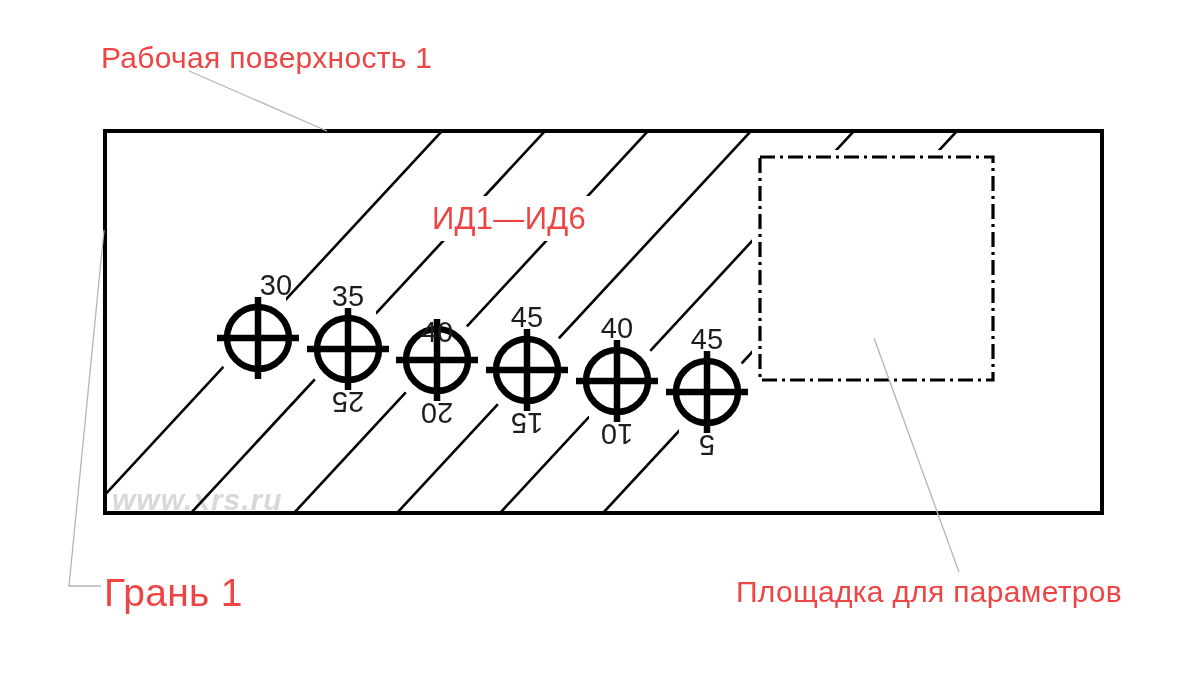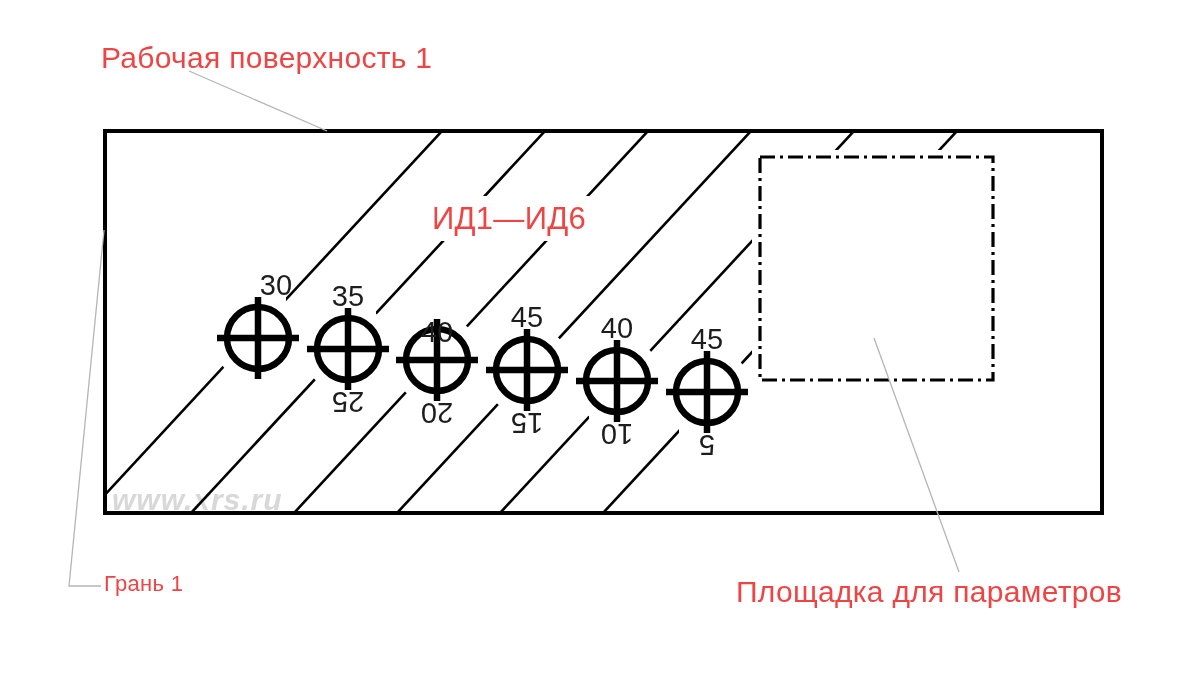--- a/index.html
+++ b/index.html
@@ -20,21 +20,21 @@
   }
   .txt {
     position: absolute;
     color: #ef4444;
     white-space: nowrap;
     z-index: 3;
     letter-spacing: 0.3px;
   }
   .title-label      { left: 101px; top: 41px;  font-size: 30px; }
   .reflectors-label { left: 424px; top: 201px; width: 170px; text-align: center; font-size: 31px; }
-  .edge-label       { left: 104px; top: 571px; font-size: 22px; }
+  .edge-label       { left: 104px; top: 571px; font-size: 39px; }
   .area-label       { left: 736px; top: 574px; font-size: 30px; line-height: 35px; }
   .watermark {
     position: absolute;
     left: 112px; top: 483px;
     z-index: 1;
     font-size: 30px;
     font-weight: bold;
     font-style: italic;
     letter-spacing: 1px;
     color: #d8d8d8;

